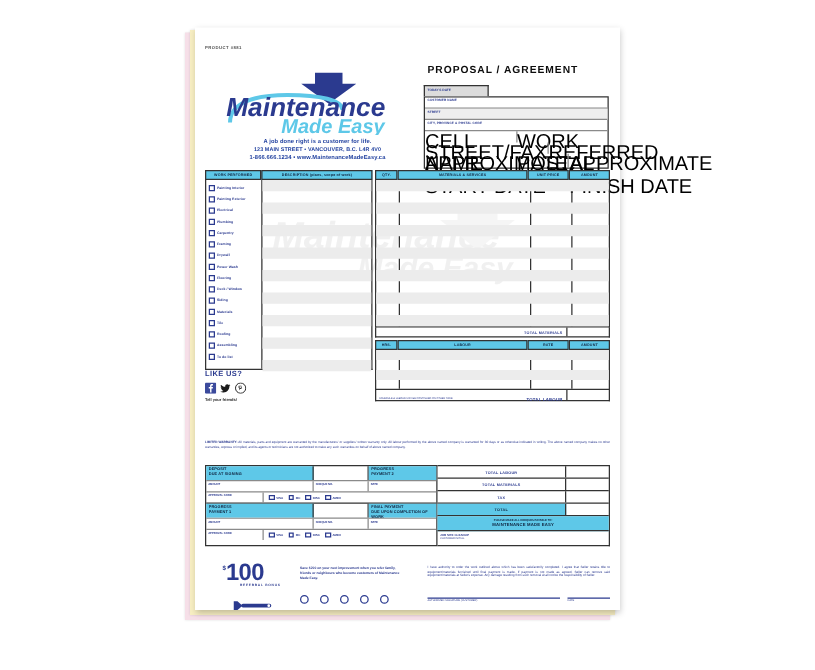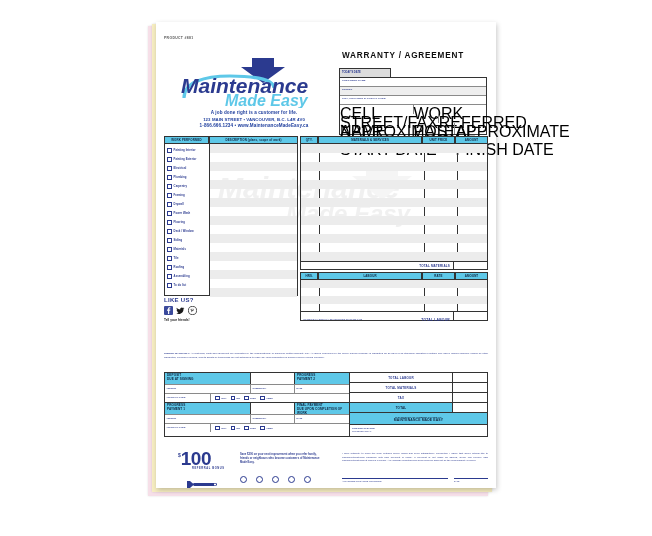--- a/index.html
+++ b/index.html
@@ -177,21 +177,21 @@
 
   <div class="page">
 
     <svg class="watermark" viewBox="0 0 230 70">
       <text x="2" y="38" font-family="Liberation Sans, sans-serif" font-size="30" font-style="italic" font-weight="bold" fill="#e2e2e2">Maintenance</text>
       <text x="70" y="62" font-family="Liberation Sans, sans-serif" font-size="24" font-style="italic" font-weight="bold" fill="#e2e2e2">Made Easy</text>
       <path d="M150 4 L182 4 L182 16 L196 16 L166 40 L136 16 L150 16 Z" fill="#ececec"></path>
     </svg>
 
     <div class="product-code">PRODUCT #881</div>
-    <div class="doc-title">WARRANTY / AGREEMENT</div>
+    <div class="doc-title">PROPOSAL / AGREEMENT</div>
 
     <div class="logo">
       <svg width="150" height="50" viewBox="0 0 150 50">
         <path d="M74 0 L96 0 L96 9 L107 9 L85 25 L63 9 L74 9 Z" fill="#2b3a8f"></path>
         <path d="M6 40 C6 24 26 18 52 18 C78 18 96 22 96 30" stroke="#5ec8e8" stroke-width="3.2" fill="none"></path>
         <text x="3" y="35" font-family="Liberation Sans, sans-serif" font-size="21" font-style="italic" font-weight="bold" fill="#2b3a8f">Maintenance</text>
         <text x="47" y="48" font-family="Liberation Sans, sans-serif" font-size="16" font-style="italic" font-weight="bold" fill="#5ec8e8">Made Easy</text>
       </svg>
     </div>
 

